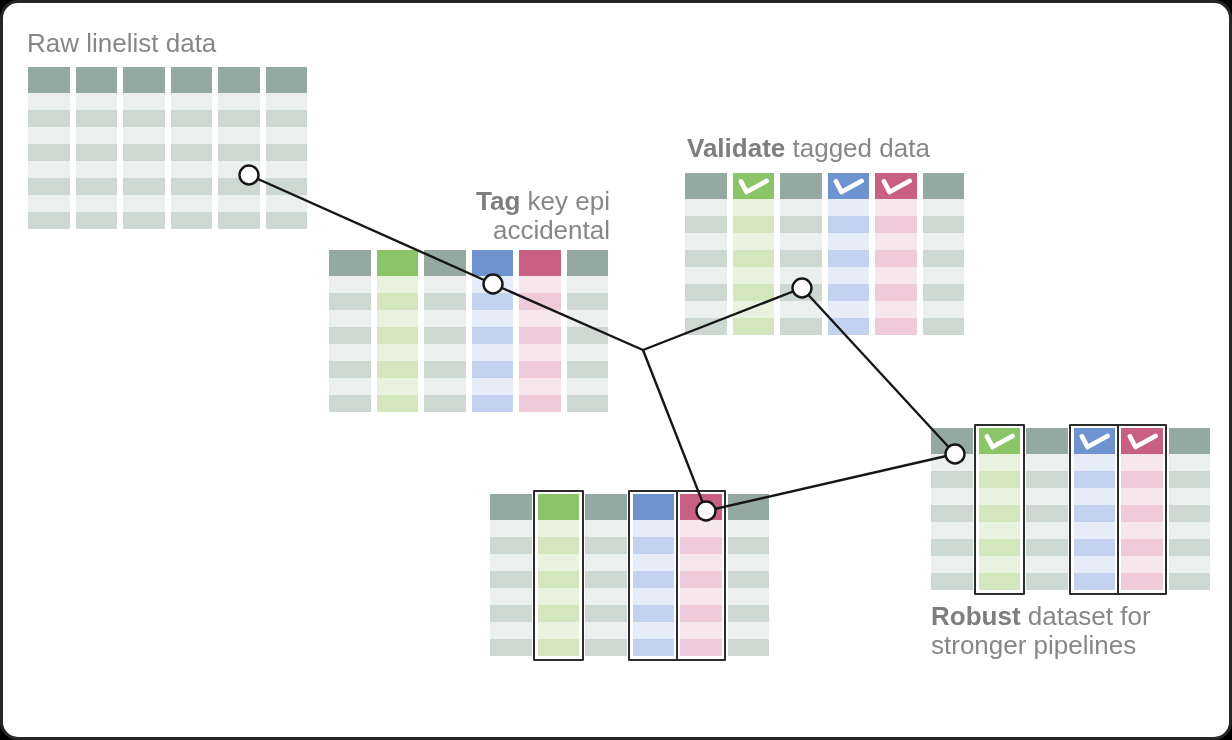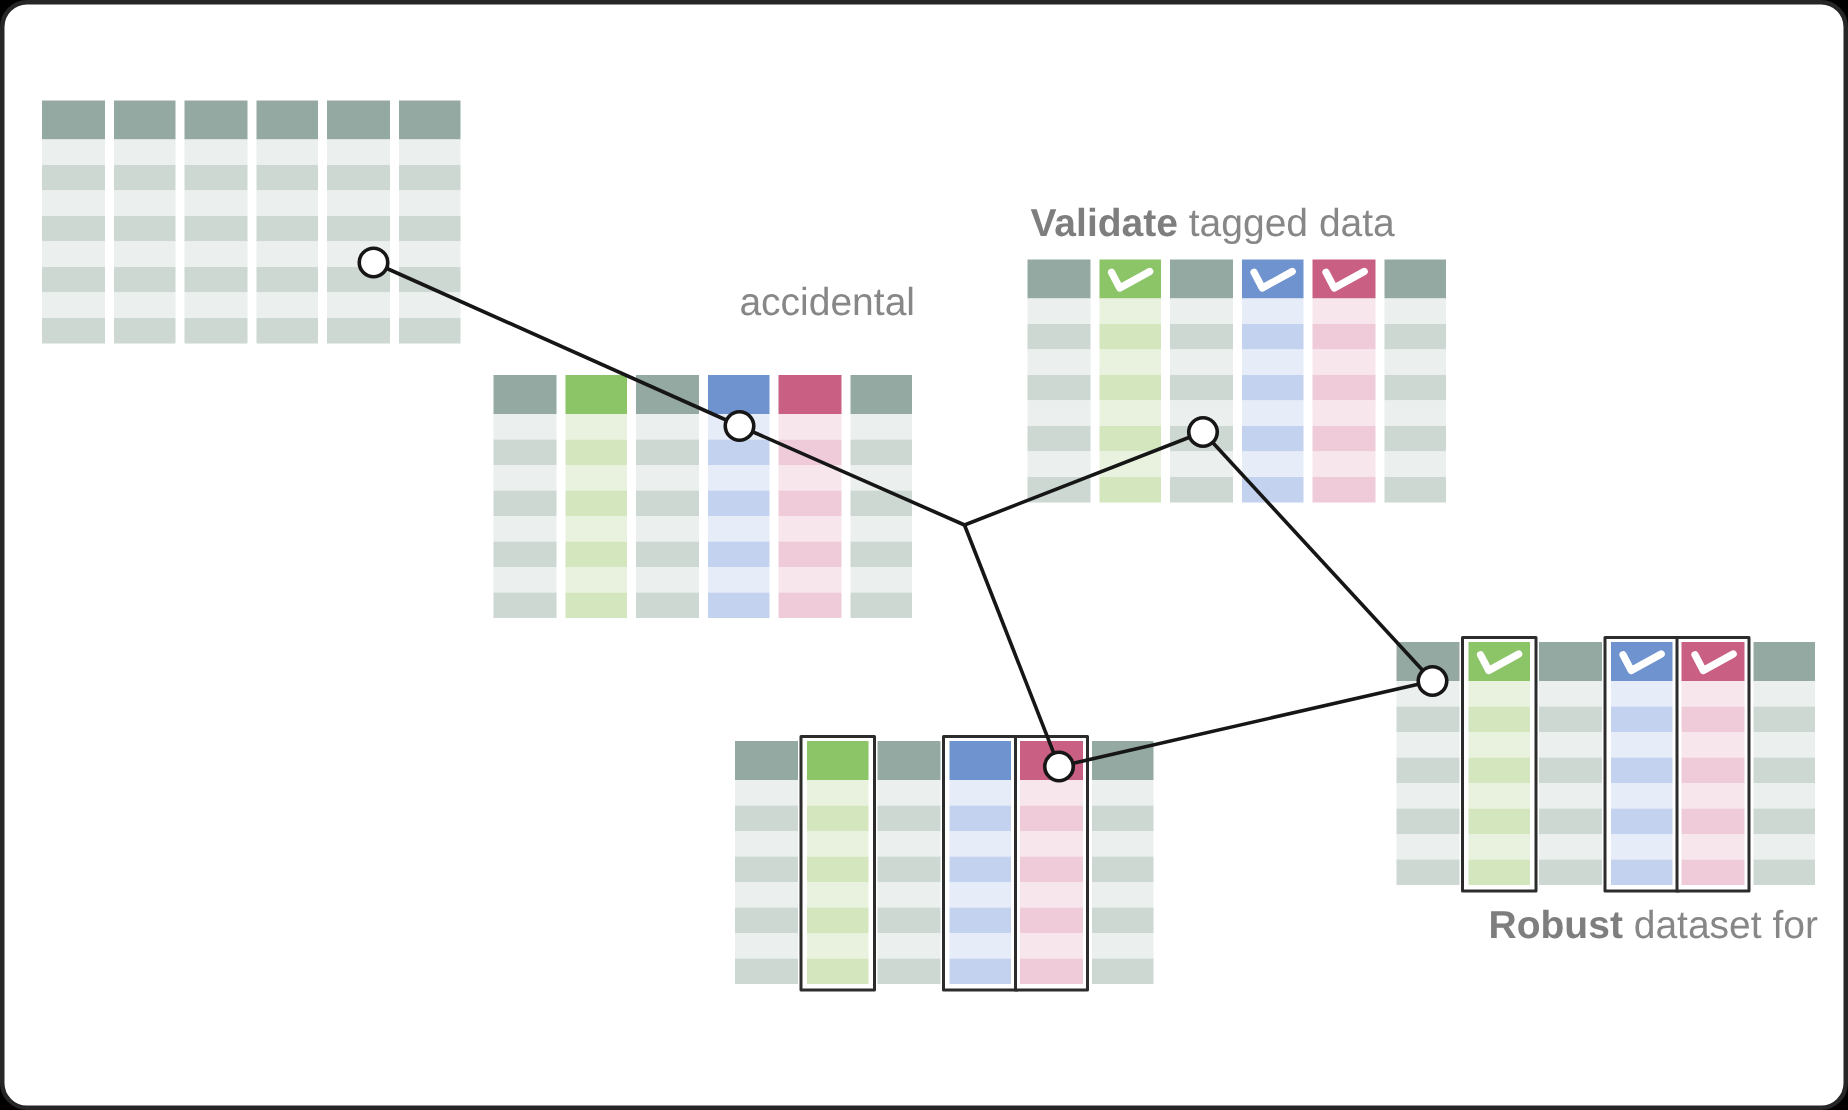--- a/index.html
+++ b/index.html
@@ -12,42 +12,47 @@
   .col{position:absolute;top:0;width:41.5px;}
   .cellh{height:26px;display:flex;align-items:center;justify-content:center;}
   .cell{height:17px;}
   .colbox{position:absolute;border:2.5px solid #2c2c2c;background:#ffffff;box-sizing:border-box;border-radius:1px;}
   .lbl{position:absolute;font-size:26px;line-height:29px;color:#878787;z-index:2;}
   .lbl b{font-weight:bold;color:#7e7e7e;}
   #lbl-raw{left:24px;top:26px;}
   #lbl-tag{left:400px;top:184px;width:207px;text-align:right;}
   #lbl-validate{left:684px;top:131px;}
   #lbl-safeguard{left:487px;top:660px;}
-  #lbl-robust{left:928px;top:599px;width:281px;text-align:right;}
+  #lbl-robust{left:928px;top:599px;width:281px;text-align:left;}
   #links{position:absolute;left:0;top:0;z-index:10;pointer-events:none;}
 </style>
 </head>
 <body>
 
 <div class="canvas">
 
+  <div class="lbl" id="lbl-raw">
+    <div><b></b><span>Raw linelist data</span></div>
+  </div>
 
   <div class="lbl" id="lbl-tag">
+    <div><b>Tag</b><span> key epi</span></div>
     <div><b></b><span>accidental</span></div>
   </div>
 
   <div class="lbl" id="lbl-validate">
     <div><b>Validate</b><span> tagged data</span></div>
   </div>
 
   <div class="lbl" id="lbl-safeguard">
   </div>
 
   <div class="lbl" id="lbl-robust">
     <div><b>Robust</b><span> dataset for</span></div>
+    <div><b></b><span>stronger pipelines</span></div>
   </div>
 
 <div class="table" style="left: 25px; top: 64px;">
       <div class="col" style="left: 0px;">
         <div class="cellh" style="background: rgb(149, 169, 163);"></div>
         <div class="cell" style="background: rgb(235, 239, 237);"></div>
         <div class="cell" style="background: rgb(205, 216, 211);"></div>
         <div class="cell" style="background: rgb(235, 239, 237);"></div>
         <div class="cell" style="background: rgb(205, 216, 211);"></div>
         <div class="cell" style="background: rgb(235, 239, 237);"></div>

